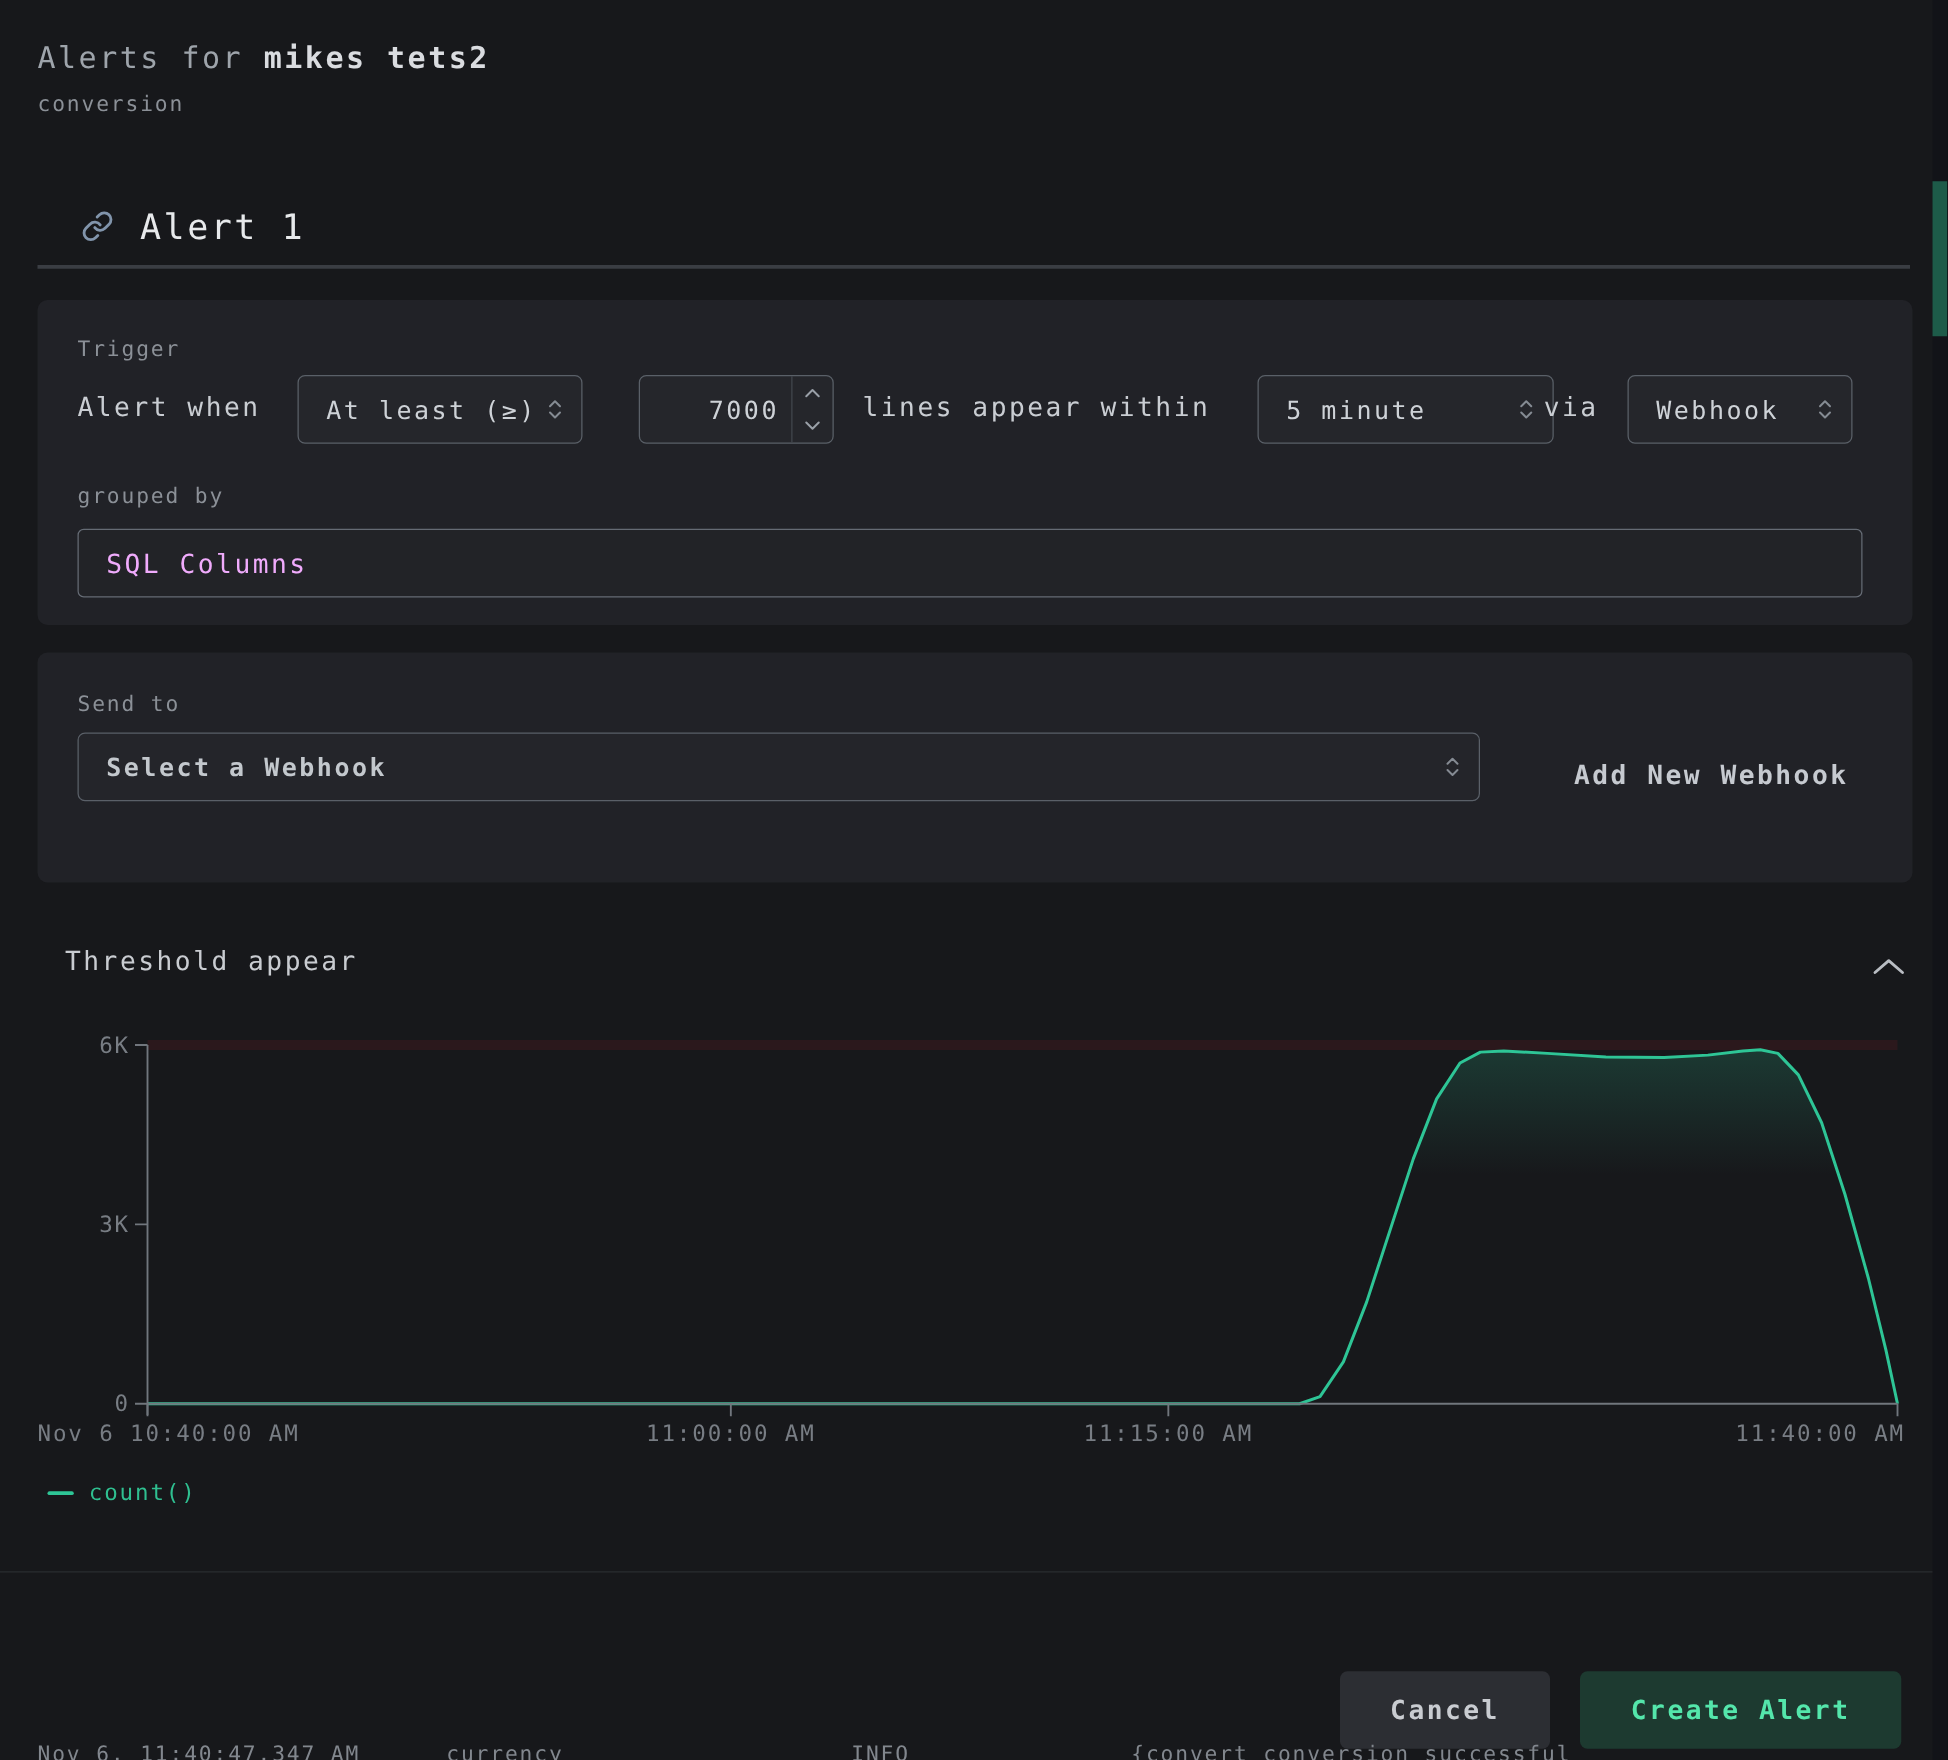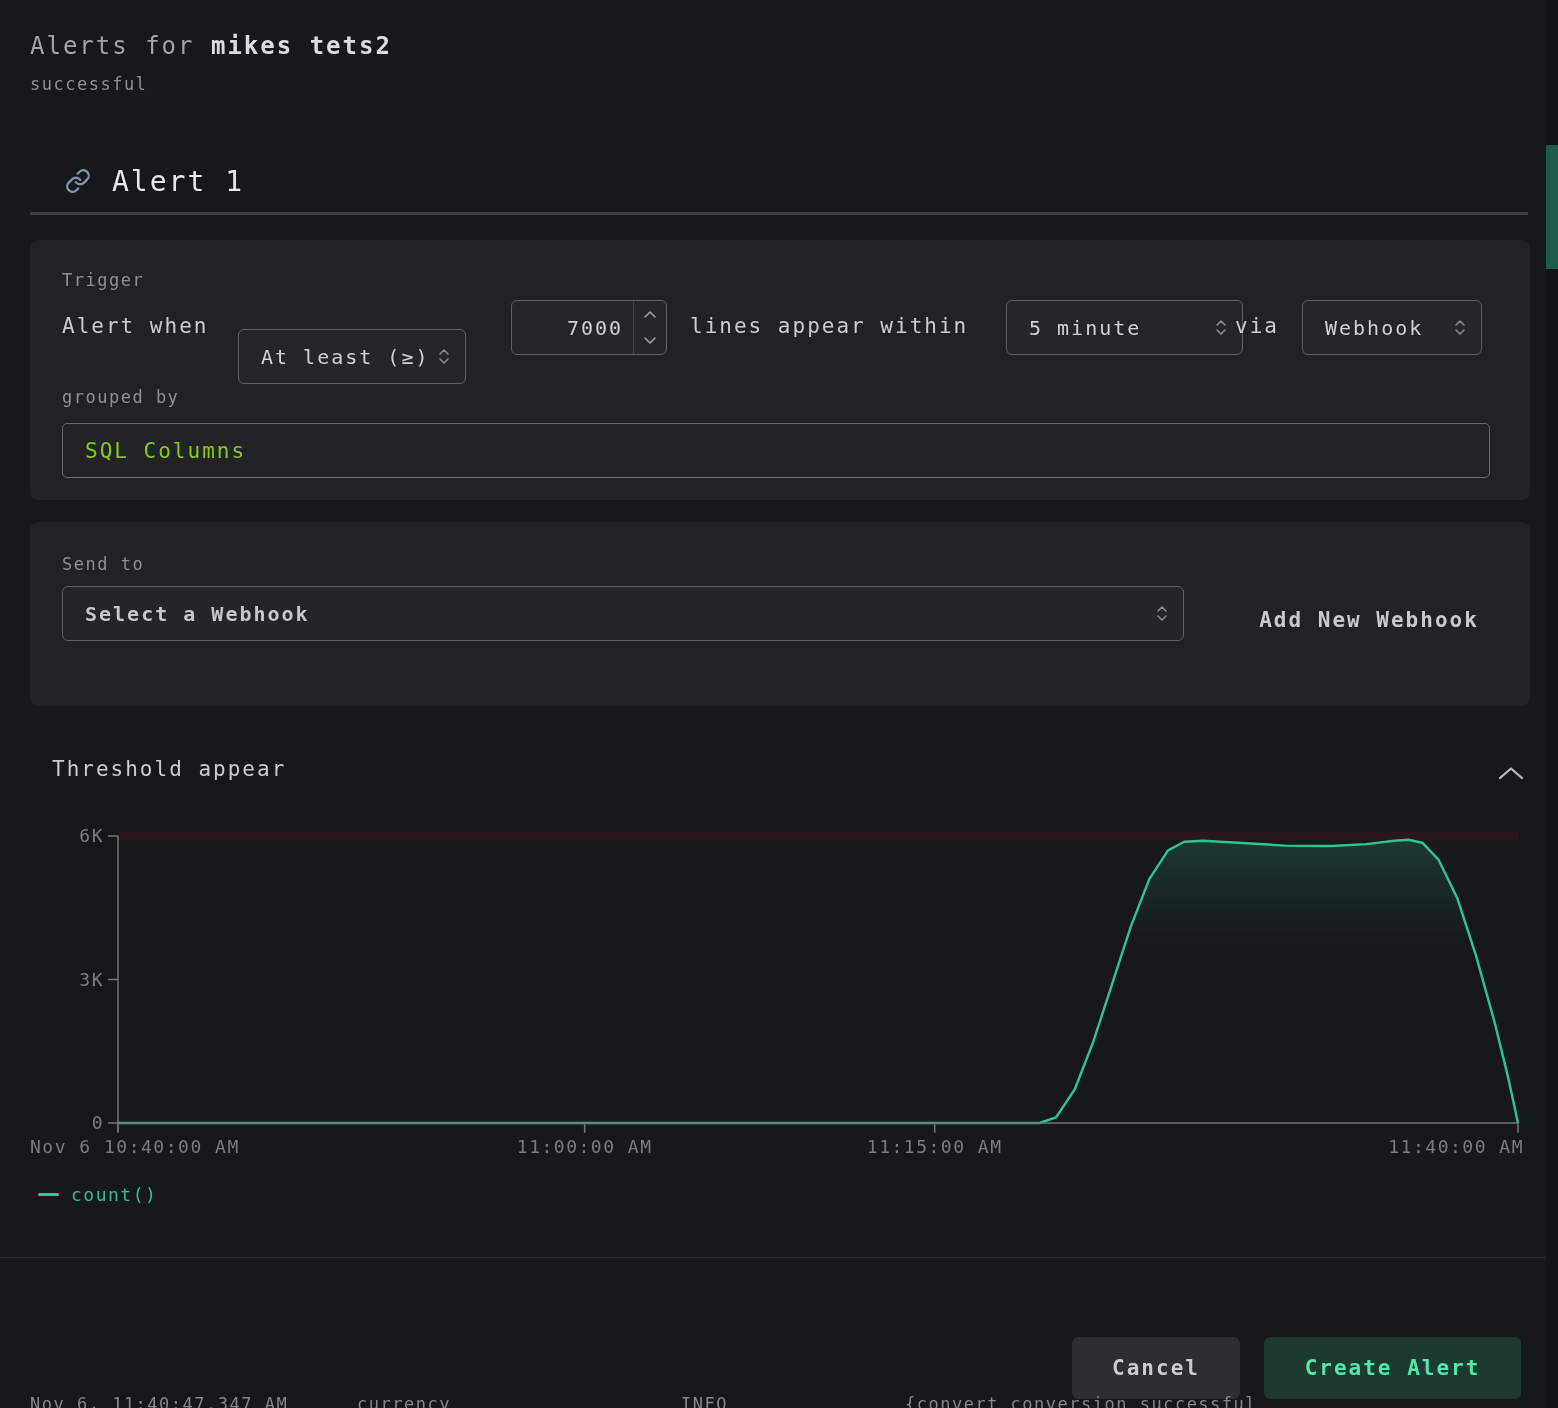--- a/index.html
+++ b/index.html
@@ -32,21 +32,21 @@
     border-radius:6px;background:#25262b;display:flex;align-items:center;
     font-size:20px;letter-spacing:2px;color:#ced2d7;cursor:pointer;
   }
   .ctrl .val{padding-left:22px;flex:1;white-space:nowrap;}
   .updown{margin-right:14px;flex:none;display:flex;align-items:center;}
   .spinner{flex:none;width:32px;height:100%;border-left:1px solid #42474e;display:flex;flex-direction:column;}
   .spin-btn{flex:1;display:flex;align-items:center;justify-content:center;cursor:pointer;}
   .text-input{
     position:absolute;box-sizing:border-box;border:1px solid #656b74;border-radius:5px;
     background:#222327;display:flex;align-items:center;font-size:21px;letter-spacing:2px;
-    color:#84cc16;cursor:text;
+    color:#f0abfc;cursor:text;
   }
   .text-input .ph{padding-left:22px;}
   .addwebhook{
     position:absolute;left:1186px;top:70px;width:306px;height:55px;
     display:flex;align-items:center;justify-content:center;
     font-size:21px;font-weight:bold;letter-spacing:2px;color:#c6cad0;cursor:pointer;background:transparent;border:none;
   }
   
   .chart-title{left:52px;top:757px;font-size:21px;letter-spacing:2px;color:#c9ccd1;}
   .collapse{left:1494px;top:760px;width:34px;height:26px;display:flex;align-items:center;justify-content:center;cursor:pointer;}
@@ -68,40 +68,40 @@
   .edge-strip{left:1546px;top:0;width:12px;height:1408px;background:#121318;}
   .edge-green{left:1546px;top:145px;width:12px;height:124px;background:#1d5b49;}
   svg{display:block;}
 </style>
 </head>
 <body>
 
 <div class="page">
 
   <div class="abs title"><span>Alerts for </span><b>mikes tets2</b></div>
-  <div class="abs subtitle">successful</div>
+  <div class="abs subtitle">conversion</div>
 
   <div class="abs tabsbar">
     <div class="tab tab1">
       <span>
         <svg width="26" height="26" viewBox="0 0 24 24" fill="none" stroke="#8194ab" stroke-width="2.1" stroke-linecap="round" stroke-linejoin="round">
           <path d="M10 13a5 5 0 0 0 7.54.54l3-3a5 5 0 0 0-7.07-7.07l-1.72 1.71"></path>
           <path d="M14 11a5 5 0 0 0-7.54-.54l-3 3a5 5 0 0 0 7.07 7.07l1.71-1.71"></path>
         </svg>
       </span>
       <span class="tab-label">Alert 1</span>
     </div>
   </div>
 
   <div class="abs panel panel-trigger">
     <div class="abs sec-label" style="left:32px;top:30px;">Trigger</div>
 
     <div class="abs row-text" style="left:32px;top:74px;">Alert when</div>
 
-    <div class="ctrl" style="left:208px;top:60px;width:228px;margin-top:29px;">
+    <div class="ctrl" style="left:208px;top:60px;width:228px;">
       <span class="val">At least (≥)</span>
       <span class="updown">
         <svg width="14" height="19" viewBox="0 0 14 19" fill="none" stroke="#858b93" stroke-width="1.6" stroke-linecap="round" stroke-linejoin="round">
             <path d="M3 7 L7 3 L11 7"></path>
             <path d="M3 12 L7 16 L11 12"></path>
           </svg>
       </span>
     </div>
 
     <div class="ctrl" style="left:481px;top:60px;width:156px;cursor:text;padding-left:33px;">

